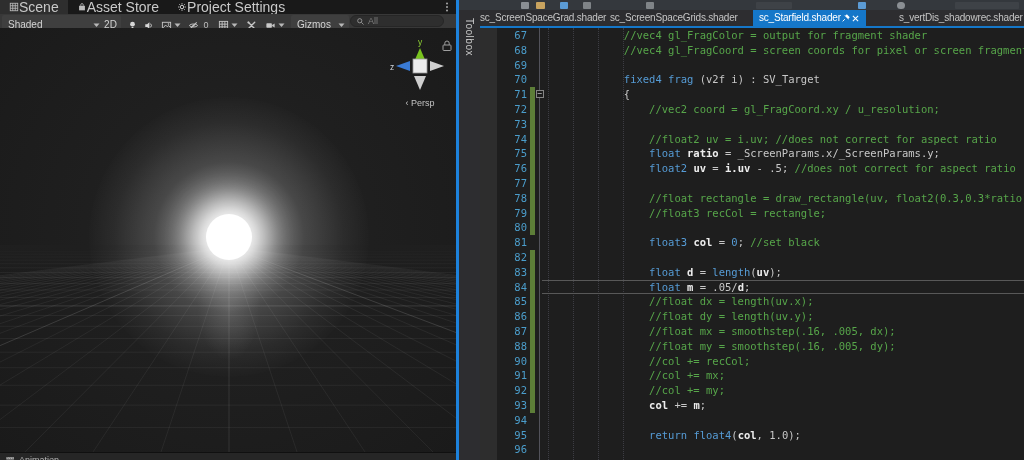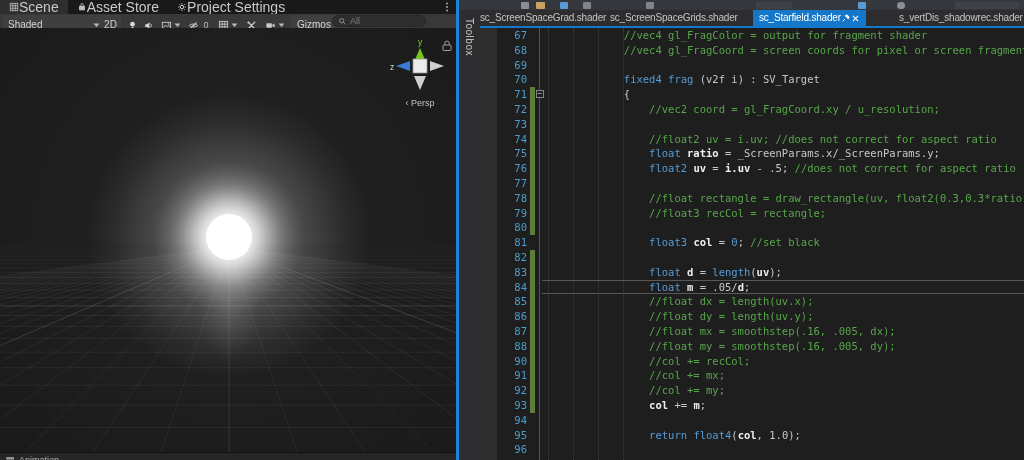--- a/index.html
+++ b/index.html
@@ -10,21 +10,21 @@
   .u-pane{position:absolute;left:0;top:0;width:456px;height:460px;background:#383838;}
   .u-tabbar{position:absolute;left:0;top:0;width:456px;height:14px;background:#191919;display:flex;align-items:stretch;}
   .u-tab{display:flex;align-items:center;gap:0;padding:0 9px;font-size:14px;color:#c9c9c9;white-space:nowrap;}
   .u-tab.active{background:#2e2e2e;}
   .u-menu-dots{position:absolute;right:3px;top:1px;width:12px;height:12px;}
   .u-toolbar{position:absolute;left:0;top:14px;width:456px;height:14px;background:#383838;border-bottom:1px solid #222;}
   .u-ctrl{position:absolute;top:1px;height:20px;display:flex;align-items:center;justify-content:center;gap:2px;
           background:#3f3f3f;border-radius:2px;color:#d2d2d2;font-size:10px;}
   .u-ctrl.flat{background:transparent;}
   .u-ctrl .lbl{padding:0 2px;line-height:12px;}
-  .u-search{position:absolute;top:1px;left:332px;width:94px;height:12px;background:#2e2e2e;border:1px solid #262626;
+  .u-search{position:absolute;top:1px;left:350px;width:94px;height:12px;background:#2e2e2e;border:1px solid #262626;
             border-radius:7px;display:flex;align-items:center;gap:3px;padding:0 5px;box-sizing:border-box;}
   .u-search input{background:transparent;border:none;outline:none;color:#9a9a9a;font-size:9px;width:60px;padding:0;
                   font-family:"Liberation Sans",sans-serif;}
   .u-search input::placeholder{color:#7d7d7d;}
   .u-viewport{position:absolute;left:0;top:28px;width:456px;height:424px;overflow:hidden;
               background:radial-gradient(circle at 229px 200px,#272727 0%,#1f1f1f 45%,#1a1a1a 100%);}
   .glow-halo{position:absolute;left:89px;top:69px;width:280px;height:280px;border-radius:50%;pointer-events:none;
      background:radial-gradient(circle,rgba(255,255,255,.95) 0%,rgba(255,255,255,.50) 16%,rgba(255,255,255,.17) 38%,rgba(255,255,255,.05) 58%,rgba(255,255,255,0) 72%);}
   .glow-core{position:absolute;left:206px;top:186px;width:46px;height:46px;border-radius:50%;background:#fff;
      box-shadow:0 0 26px 14px rgba(255,255,255,.85);pointer-events:none;}

